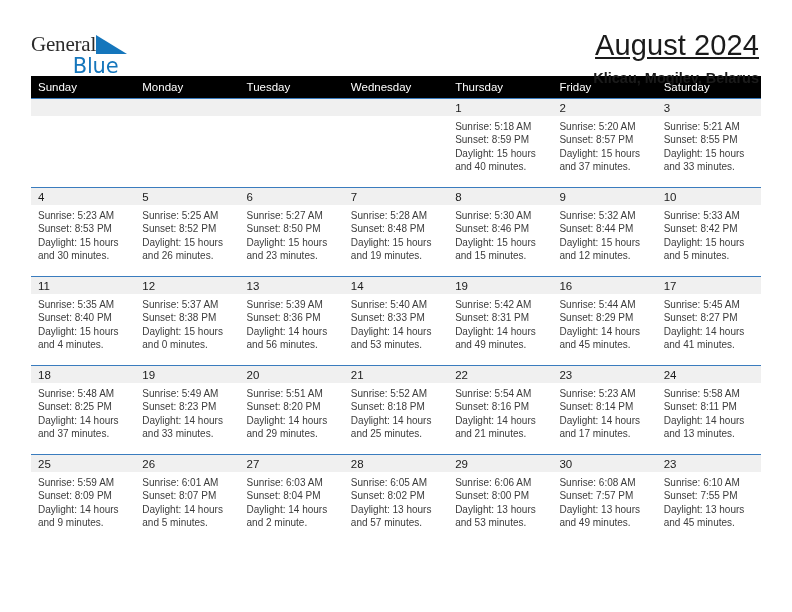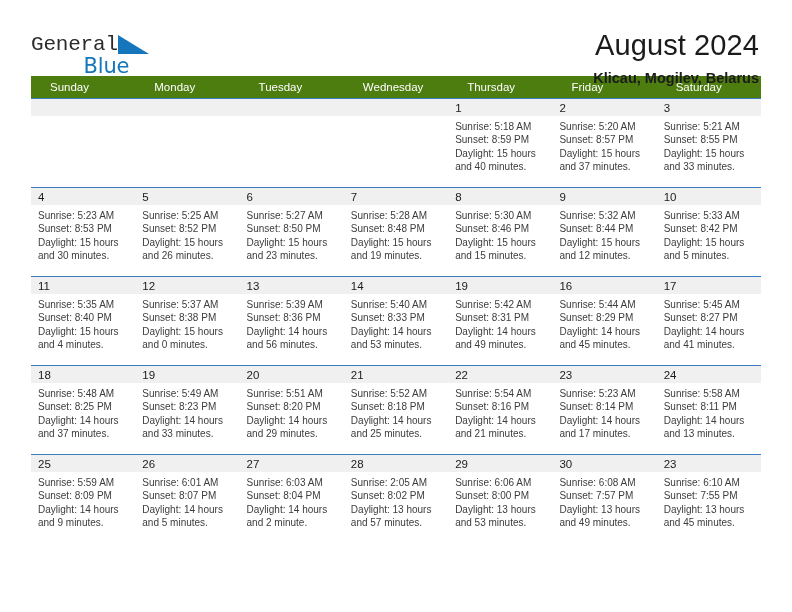--- a/index.html
+++ b/index.html
@@ -37,21 +37,21 @@
     display: block;
     line-height: 1;
     padding-top: 4px;
   }
   .logo-row1 {
     display: flex;
     align-items: flex-end;
     height: 23px;
   }
   .logo-general {
-    font-family: Liberation Mono, monospace;
+    font-family: Liberation Serif, serif;
     font-size: 21px;
     color: #2b2b2b;
     letter-spacing: -0.2px;
     line-height: 21px;
     margin-top: 16px;
   }
   .logo-triangle {
     width: 31px;
     height: 19px;
     margin-left: 0px;
@@ -74,47 +74,48 @@
     padding-top: 0px;
   }
   .cal-title {
     font-family: "Liberation Sans", sans-serif;
     font-size: 29px;
     font-weight: normal;
     color: #1b1b1b;
     line-height: 34px;
     margin: 0;
     letter-spacing: 0.1px;
+    text-decoration: underline;
   }
   .cal-subtitle {
     font-family: Liberation Sans, sans-serif;
     font-size: 14.5px;
     font-weight: bold;
     color: #1b1b1b;
     line-height: 20px;
     margin: 6px 0 0 12px;
   }
 
   
   .cal-wrap {
     padding: 0 31px 0 31px;
   }
   table.calendar {
     width: 730px;
     border-collapse: collapse;
     table-layout: fixed;
   }
   table.calendar th {
-    background: #4d7c0f;
+    background: #000000;
     color: #ffffff;
     font-family: "Liberation Sans", sans-serif;
     font-size: 11.5px;
     font-weight: normal;
     text-align: left;
-    padding: 5px 0 5px 19px;
+    padding: 5px 0 5px 7px;
     height: 21px;
     border: none;
     vertical-align: middle;
   }
 
   tr.week-row > td {
     border-top: 1.6px solid #3a7cbe;
     padding: 0;
     vertical-align: top;
     height: 89px;
@@ -439,21 +440,21 @@
               <div class="cell-body">
                 <div>Sunrise: 6:03 AM</div>
                 <div>Sunset: 8:04 PM</div>
                 <div>Daylight: 14 hours</div>
                 <div>and 2 minute.</div>
               </div>
             </td>
             <td>
               <div class="daynum-band">28</div>
               <div class="cell-body">
-                <div>Sunrise: 2:05 AM</div>
+                <div>Sunrise: 6:05 AM</div>
                 <div>Sunset: 8:02 PM</div>
                 <div>Daylight: 13 hours</div>
                 <div>and 57 minutes.</div>
               </div>
             </td>
             <td>
               <div class="daynum-band">29</div>
               <div class="cell-body">
                 <div>Sunrise: 6:06 AM</div>
                 <div>Sunset: 8:00 PM</div>

